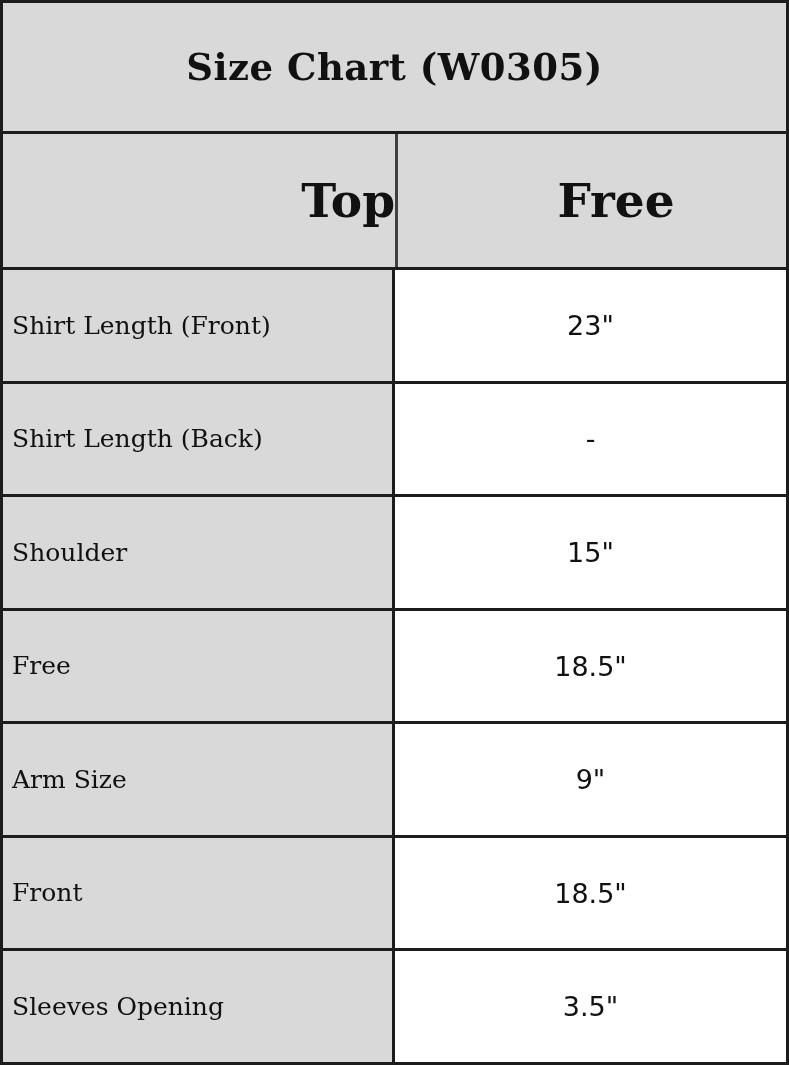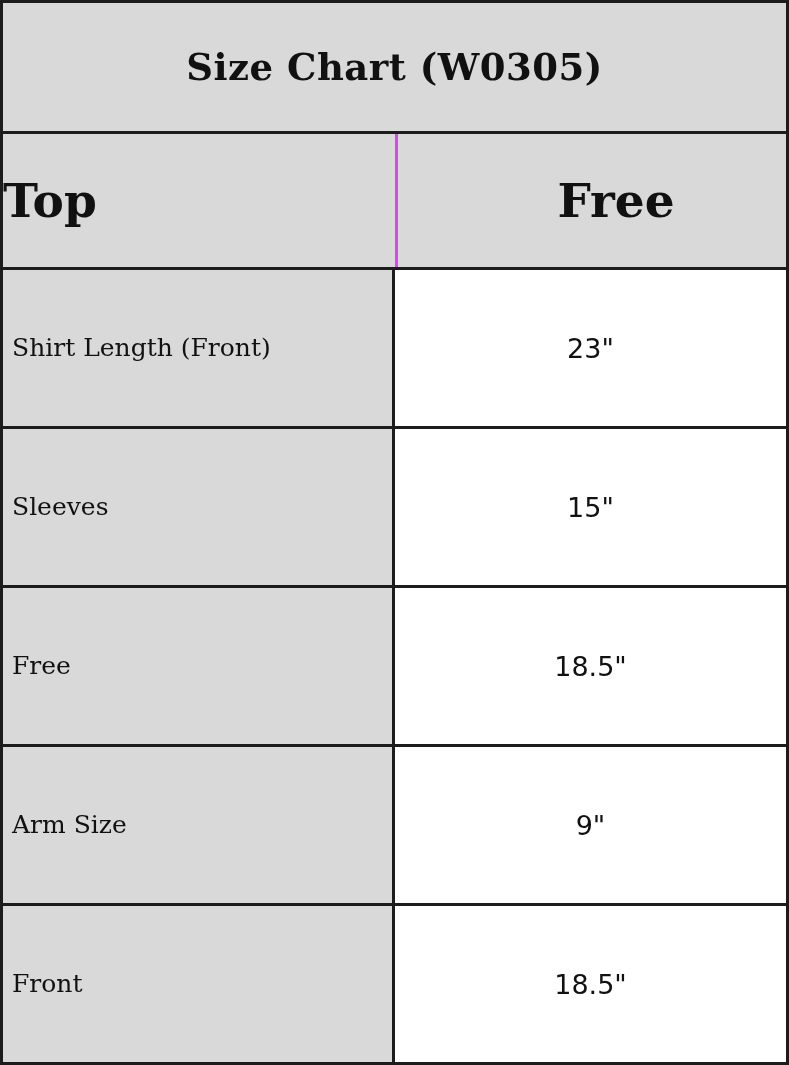--- a/index.html
+++ b/index.html
@@ -42,24 +42,24 @@
   .head-row {
     height: 133px;
     flex: 0 0 133px;
     background: #d9d9d9;
     border-bottom: 3px solid #1c1c1c;
     display: flex;
   }
   .head-cell-left {
     width: 392px;
     flex: 0 0 392px;
-    border-right: 3px solid #d946ef;
-    display: flex;
-    align-items: center;
-    justify-content: flex-start;
+    border-right: 3px solid #404040;
+    display: flex;
+    align-items: center;
+    justify-content: flex-end;
   }
   .head-cell-right {
     flex: 1 1 auto;
     display: flex;
     align-items: center;
     justify-content: center;
     margin-left: 48px;
   }
   .head-text {
     font-family: "DejaVu Serif", serif;
@@ -132,24 +132,32 @@
 
     <div class="data-row">
       <div class="label-cell">
         <span class="label-text">Shirt Length (Front)</span>
       </div>
       <div class="value-cell">
         <span class="value-text">23"</span>
       </div>
     </div>
 
-
-    <div class="data-row">
-      <div class="label-cell">
-        <span class="label-text">Sleeves</span>
+    <div class="data-row">
+      <div class="label-cell">
+        <span class="label-text">Shirt Length (Back)</span>
+      </div>
+      <div class="value-cell">
+        <span class="value-text">-</span>
+      </div>
+    </div>
+
+    <div class="data-row">
+      <div class="label-cell">
+        <span class="label-text">Shoulder</span>
       </div>
       <div class="value-cell">
         <span class="value-text">15"</span>
       </div>
     </div>
 
     <div class="data-row">
       <div class="label-cell">
         <span class="label-text">Free</span>
       </div>
@@ -170,15 +178,23 @@
     <div class="data-row">
       <div class="label-cell">
         <span class="label-text">Front</span>
       </div>
       <div class="value-cell">
         <span class="value-text">18.5"</span>
       </div>
     </div>
 
 
+    <div class="data-row">
+      <div class="label-cell">
+        <span class="label-text">Sleeves Opening</span>
+      </div>
+      <div class="value-cell">
+        <span class="value-text">3.5"</span>
+      </div>
+    </div>
 
   </div>
 </div>
 
 </body></html>

